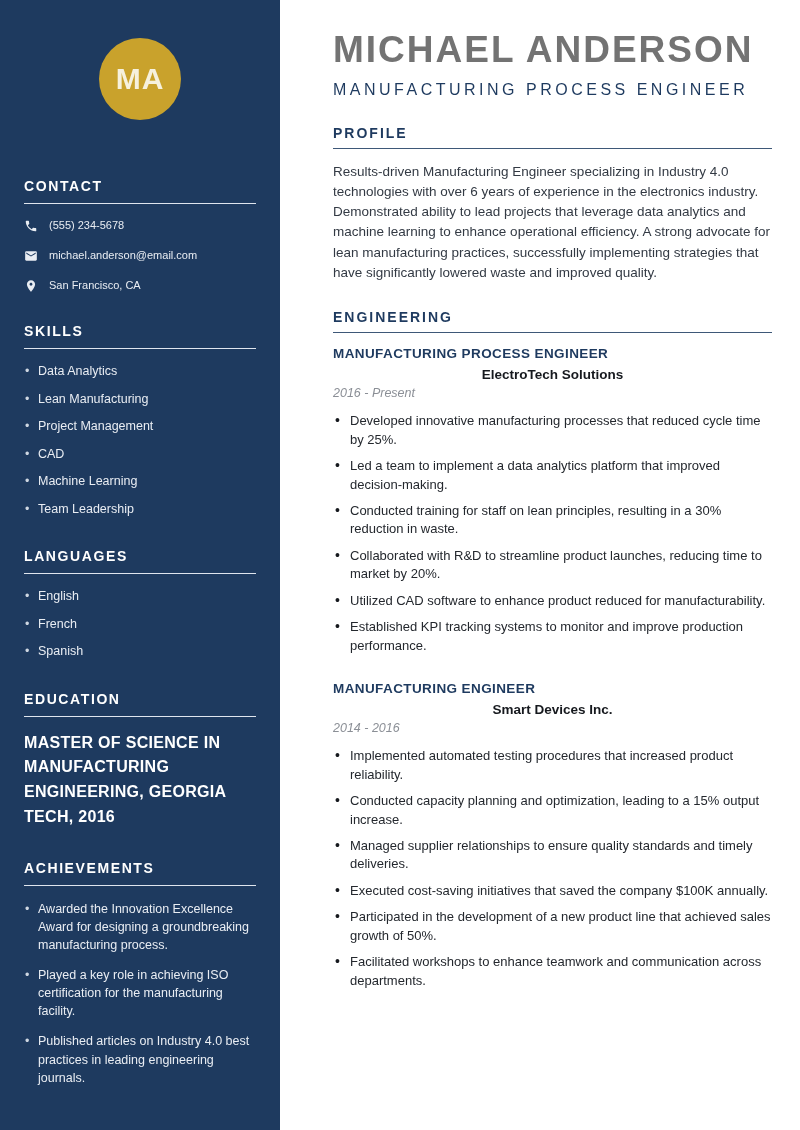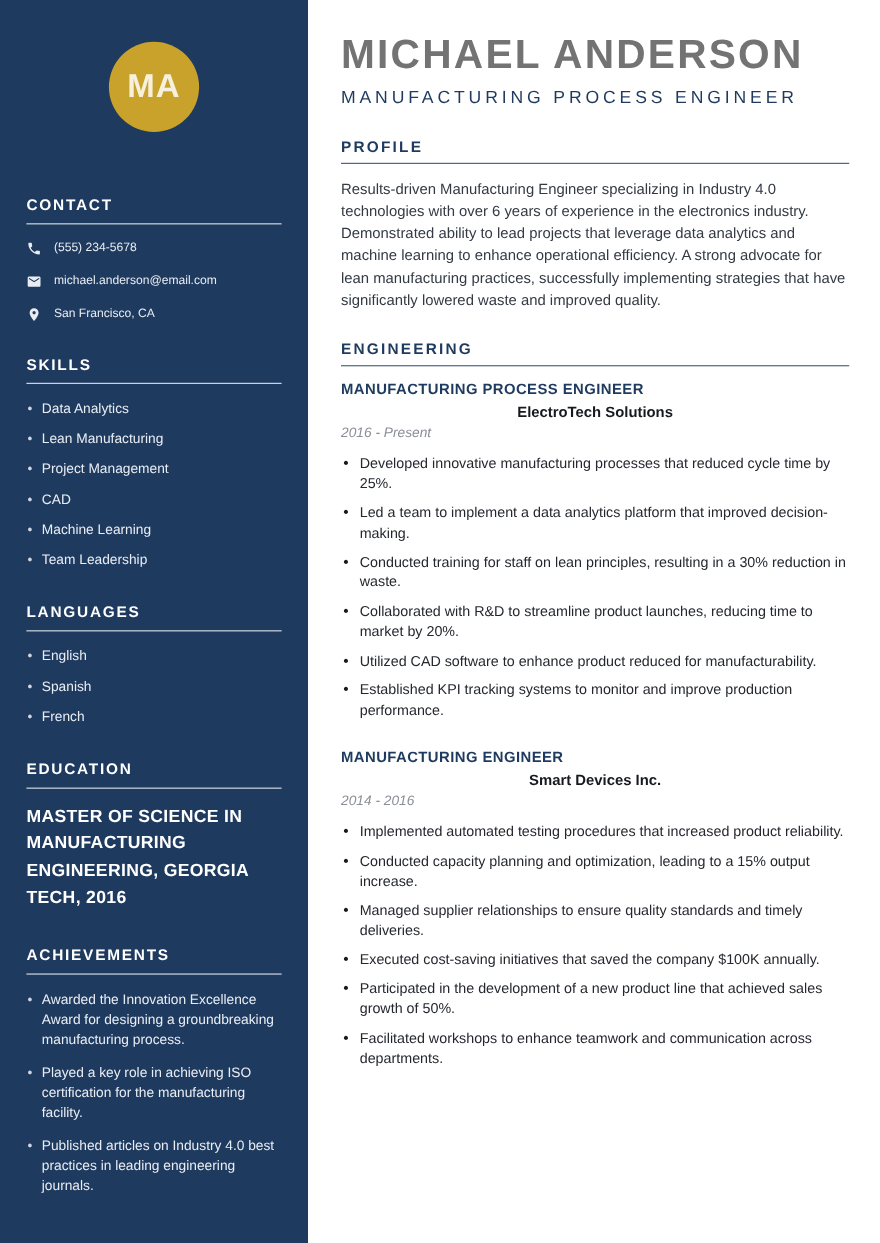--- a/index.html
+++ b/index.html
@@ -2,21 +2,21 @@
 <html><head>
 <meta charset="utf-8">
 <style>
   * { margin:0; padding:0; box-sizing:border-box; }
   html,body { background:#ffffff; }
   body {
     width:800px; height:1130px;
     font-family:"Liberation Sans", sans-serif;
     color:#222;
   }
-  .page { display:flex; width:800px; height:1130px; overflow:hidden; }
+  .page { display:flex; width:800px; height:1130px; overflow:hidden;gap:23px; }
 
   
   .sidebar {
     width:280px; flex-shrink:0;
     background:#1e3a5f;
     color:#e9edf3;
     padding:38px 24px 30px 24px;
   }
   .avatar-wrap { display:flex; justify-content:center; margin-bottom:58px; }
   .avatar {
@@ -148,22 +148,22 @@
         <li>CAD</li>
         <li>Machine Learning</li>
         <li>Team Leadership</li>
       </ul>
     </div>
 
     <div class="side-section">
       <div class="side-title">LANGUAGES</div>
       <ul class="side-list">
         <li>English</li>
+        <li>French</li>
         <li>Spanish</li>
-        <li>French</li>
       </ul>
     </div>
 
     <div class="side-section">
       <div class="side-title">EDUCATION</div>
       <div class="edu-degree">MASTER OF SCIENCE IN MANUFACTURING ENGINEERING, GEORGIA TECH, 2016</div>
     </div>
 
     <div class="side-section">
       <div class="side-title">ACHIEVEMENTS</div>

